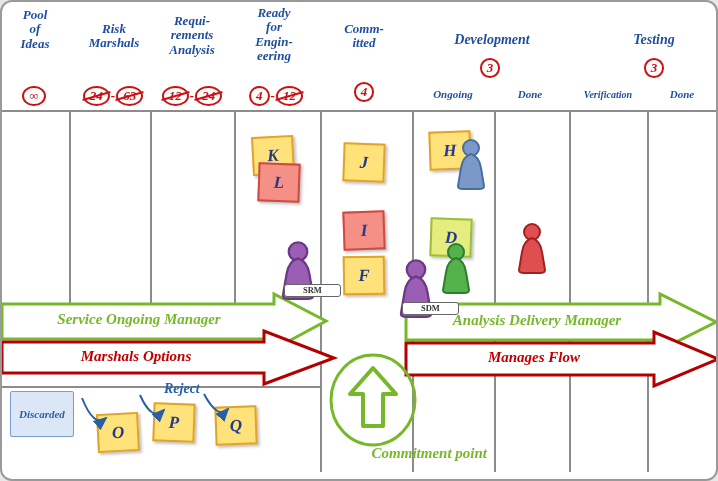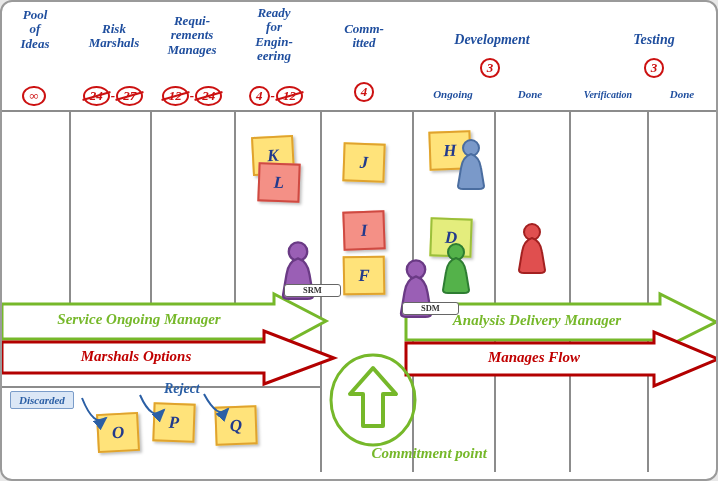--- a/index.html
+++ b/index.html
@@ -43,57 +43,57 @@
   .banner-text{
     position:absolute; z-index:5; font-weight:bold; font-style:italic; font-size:15px; text-align:center;
   }
   .green-text{color:#76b82a;}
   .red-text{color:#c00000;}
   .blue-text{color:#2b5fa5;}
   #overlay{position:absolute; left:0; top:0; z-index:4;}
   #discarded-label{
     position:absolute; left:8px; top:389px; z-index:3; background:#dbe7f6; border:1px solid #7a9cc9;
     border-radius:2px; color:#2b5fa5; font-weight:bold; font-style:italic; font-size:11px;
-    padding:2px 8px;
+    padding:16px 8px;
   }
   #reject-label{position:absolute; left:162px; top:379px; z-index:5; font-size:14px; font-weight:bold; font-style:italic;}
   #commitment-label{position:absolute; left:295px; top:443px; width:190px; z-index:5; font-size:15px; font-weight:bold; font-style:italic; text-align:right;}
 </style>
 </head>
 <body>
 
 <div id="board">
 
   <div class="hdr" style="left:6px; top:6px; width:54px;">Pool
 of
 Ideas</div>
   <div class="hdr" style="left:78px; top:20px; width:68px;">Risk
 Marshals</div>
   <div class="hdr" style="left:152px; top:12px; width:76px;">Requi-
 rements
-Manages</div>
+Analysis</div>
   <div class="hdr" style="left:240px; top:4px; width:64px;">Ready
 for
 Engin-
 eering</div>
   <div class="hdr" style="left:330px; top:20px; width:64px;">Comm-
 itted</div>
   <div class="hdr" style="left:420px; top:30px; width:140px; font-size:14px;">Development</div>
   <div class="hdr" style="left:590px; top:30px; width:124px; font-size:14px;">Testing</div>
 
   <div class="subhdr" style="left:416px; top:86px; width:70px;">Ongoing</div>
   <div class="subhdr" style="left:498px; top:86px; width:60px;">Done</div>
   <div class="subhdr" style="left:568px; top:87px; width:76px; font-size:10px;">Verification</div>
   <div class="subhdr" style="left:650px; top:86px; width:60px;">Done</div>
 
   <div class="wiprow" style="left:8px; top:84px; width:48px;">
     <span class="tok">∞</span>
   </div>
   <div class="wiprow" style="left:74px; top:84px; width:74px;">
-    <span class="tok struck">24</span><span class="sep">-</span><span class="tok struck">27</span>
+    <span class="tok struck">24</span><span class="sep">-</span><span class="tok struck">63</span>
   </div>
   <div class="wiprow" style="left:150px; top:84px; width:80px;">
     <span class="tok struck">12</span><span class="sep">-</span><span class="tok struck">24</span>
   </div>
   <div class="wiprow" style="left:236px; top:84px; width:76px;">
     <span class="tok">4</span><span class="sep">-</span><span class="tok struck">12</span>
   </div>
   <div class="wiprow" style="left:336px; top:80px; width:52px;">
     <span class="tok">4</span>
   </div>

